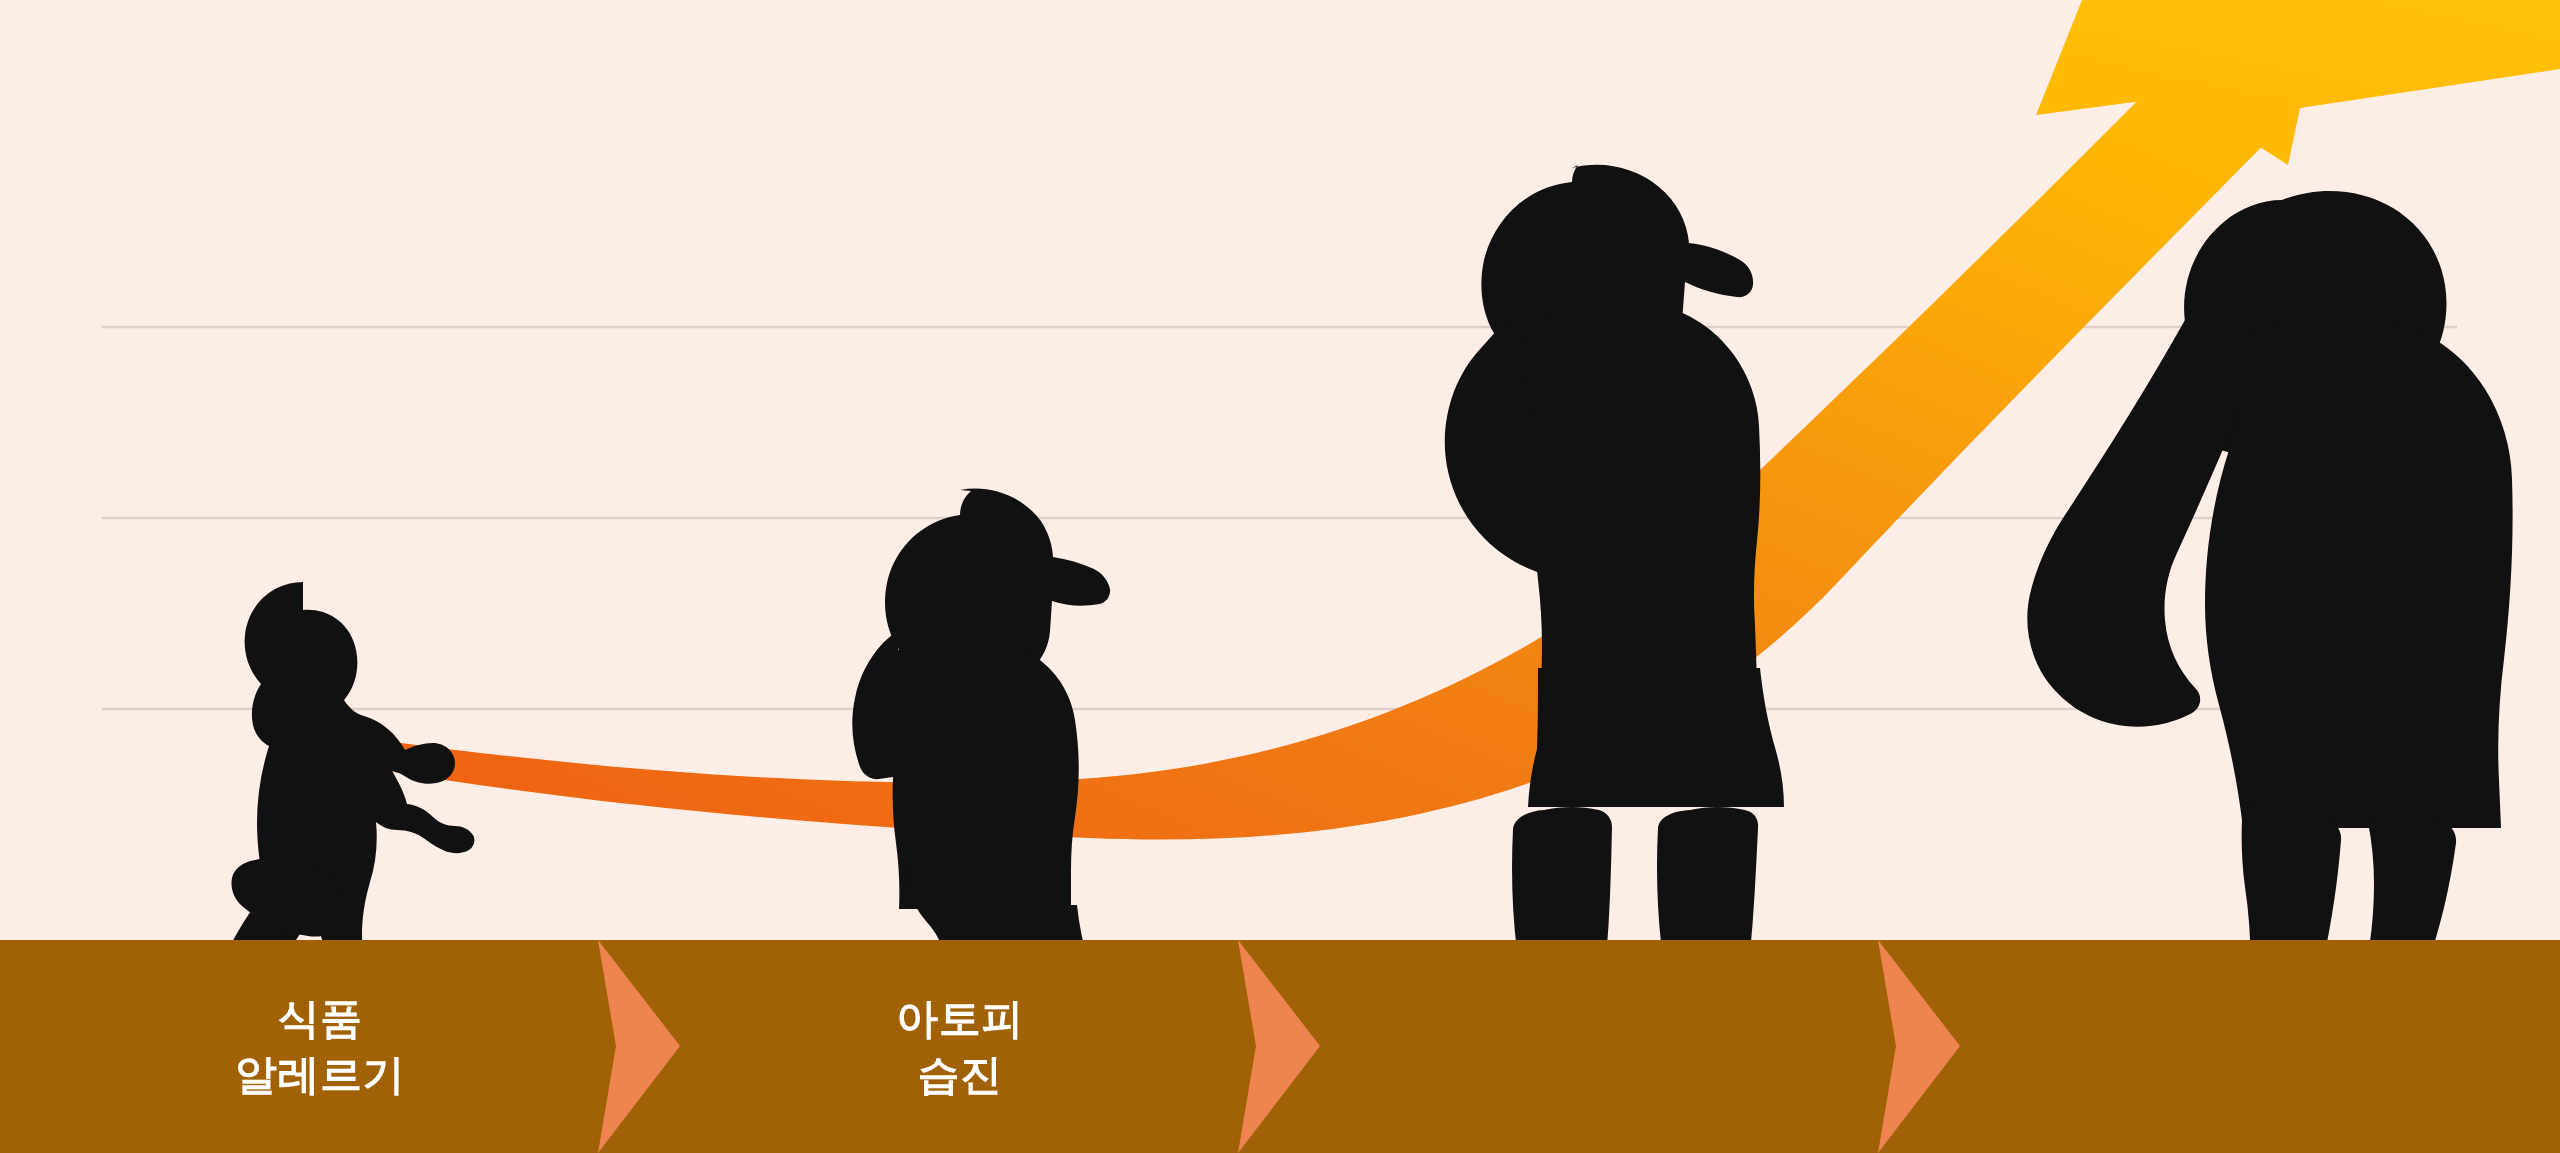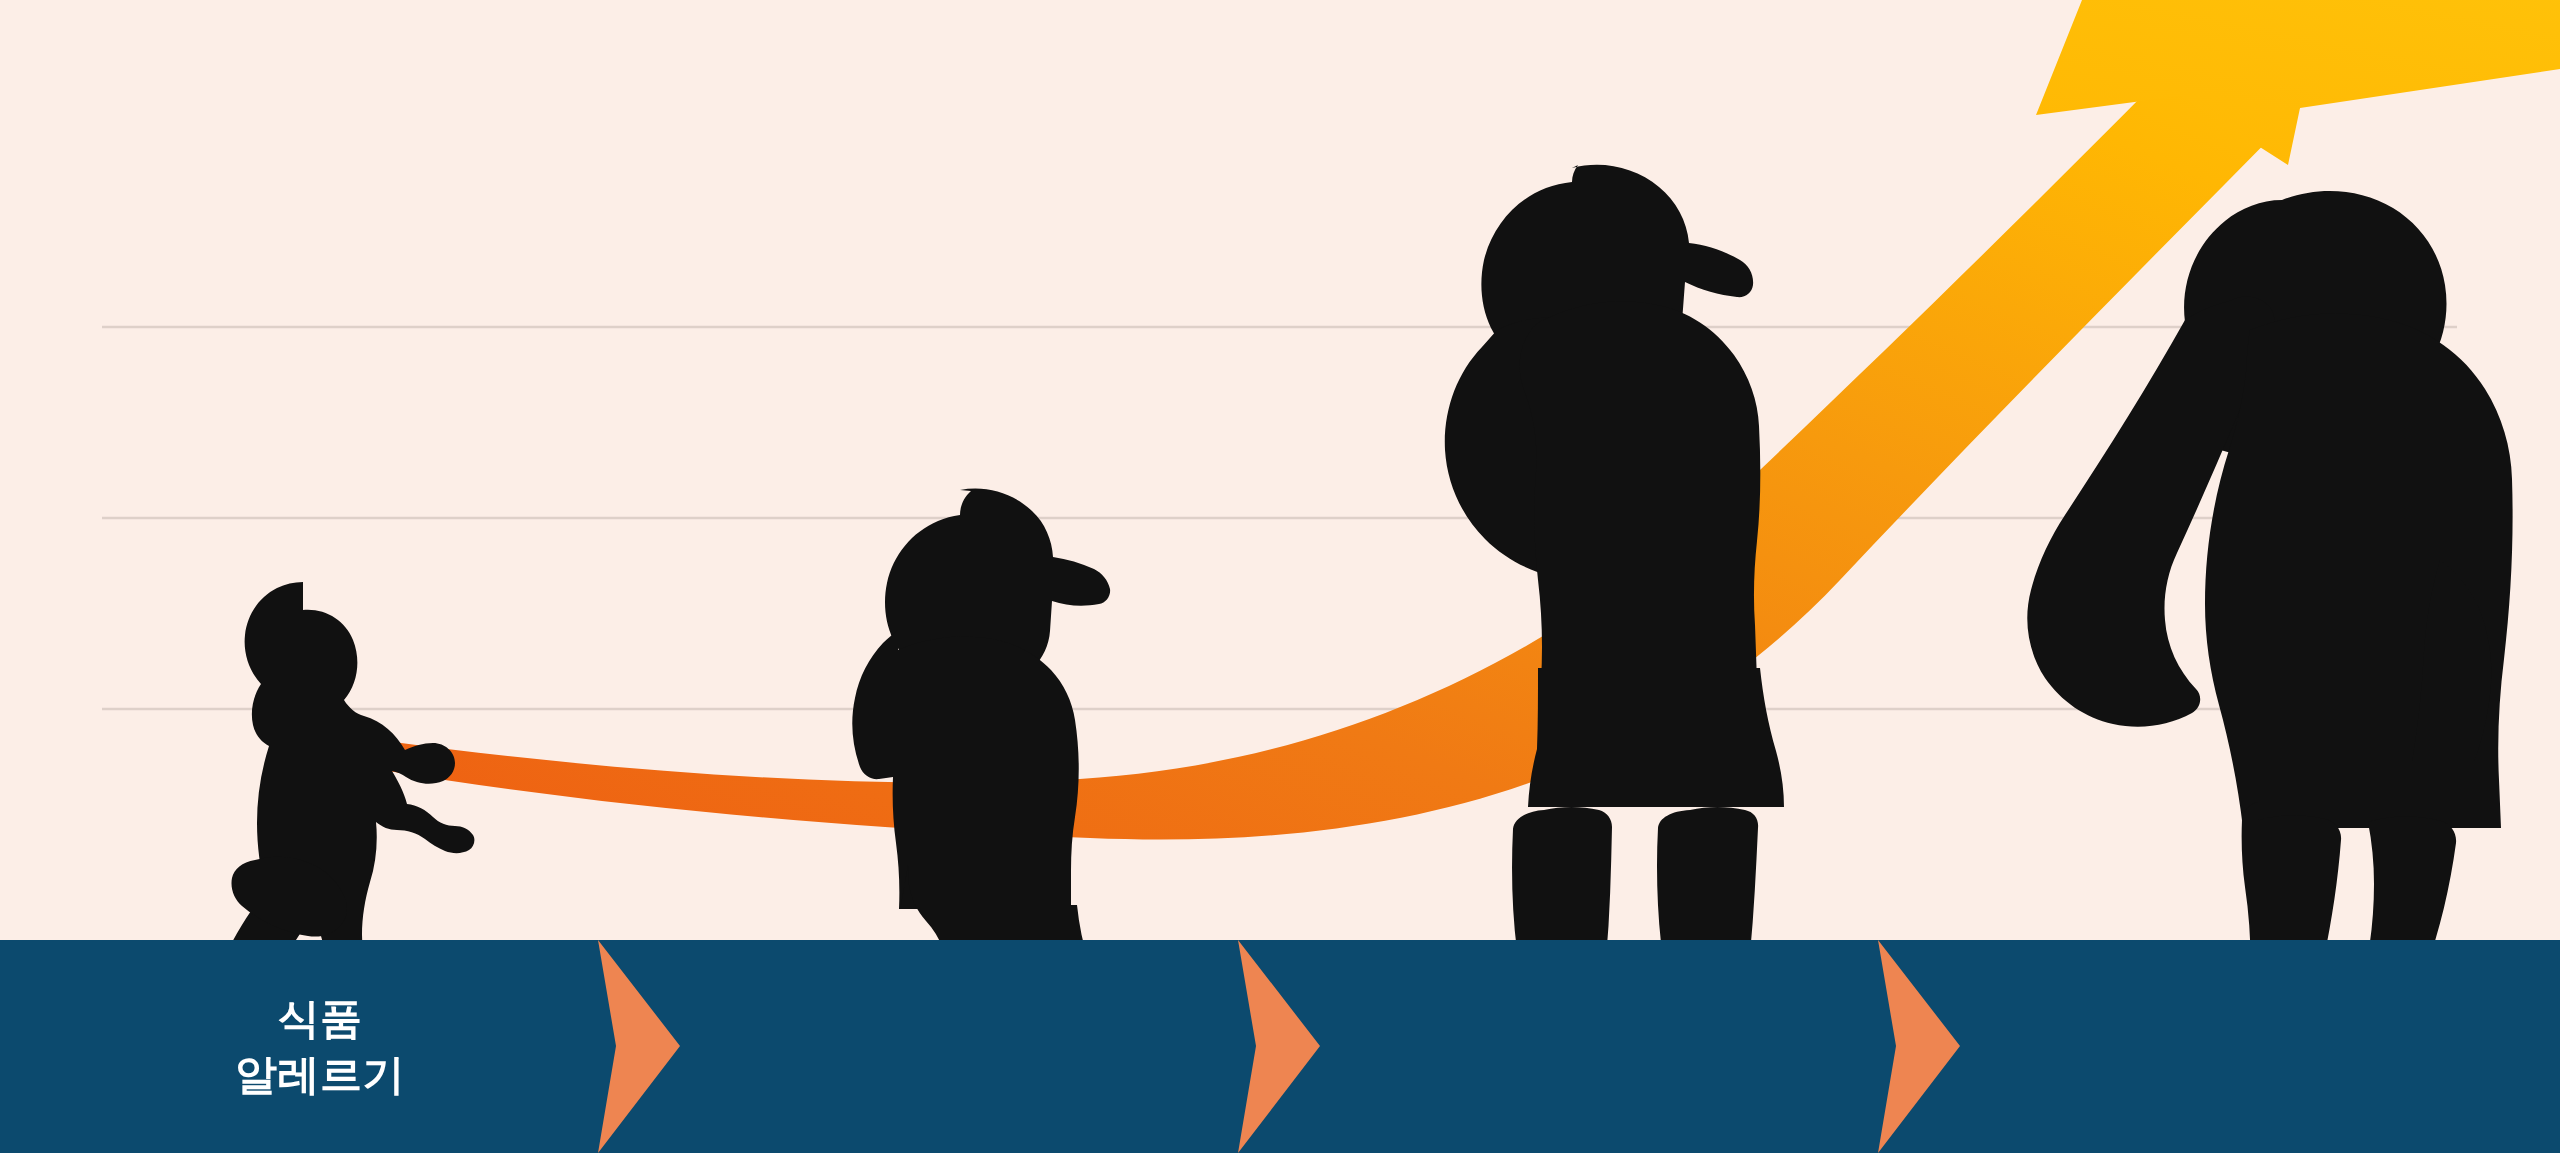--- a/index.html
+++ b/index.html
@@ -18,21 +18,21 @@
   #scene {
     position: absolute;
     inset: 0;
   }
   .label-bar {
     position: absolute;
     left: 0;
     top: 940px;
     width: 2560px;
     height: 213px;
-    background: #0c4a6e;
+    background: #a16207;
     display: flex;
     z-index: 5;
   }
   .stage-cell {
     position: relative;
     height: 100%;
     display: flex;
     flex-direction: column;
     align-items: center;
     justify-content: center;
@@ -293,20 +293,24 @@
     </g>
   </svg>
 
   <div class="label-bar">
 
     <div class="stage-cell" style="width:640px">
       <div class="stage-label">식품</div>
       <div class="stage-label">알레르기</div>
     </div>
 
+    <div class="stage-cell" style="width:640px">
+      <div class="stage-label">아토피</div>
+      <div class="stage-label">습진</div>
+    </div>
 
 
 
     <div class="chevron" style="left:598px">
       <svg viewBox="0 0 82 213" width="82" height="213" xmlns="http://www.w3.org/2000/svg">
         <path d="M0 0 L82 106 L0 213 L18 106 Z" fill="#ee8551"></path>
       </svg>
     </div>
     <div class="chevron" style="left:1238px">
       <svg viewBox="0 0 82 213" width="82" height="213" xmlns="http://www.w3.org/2000/svg">

